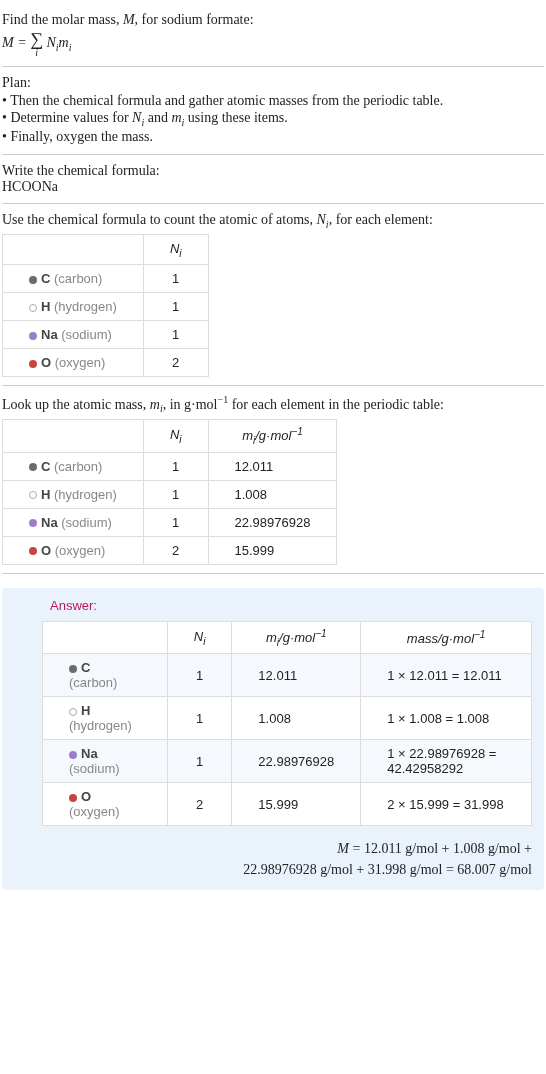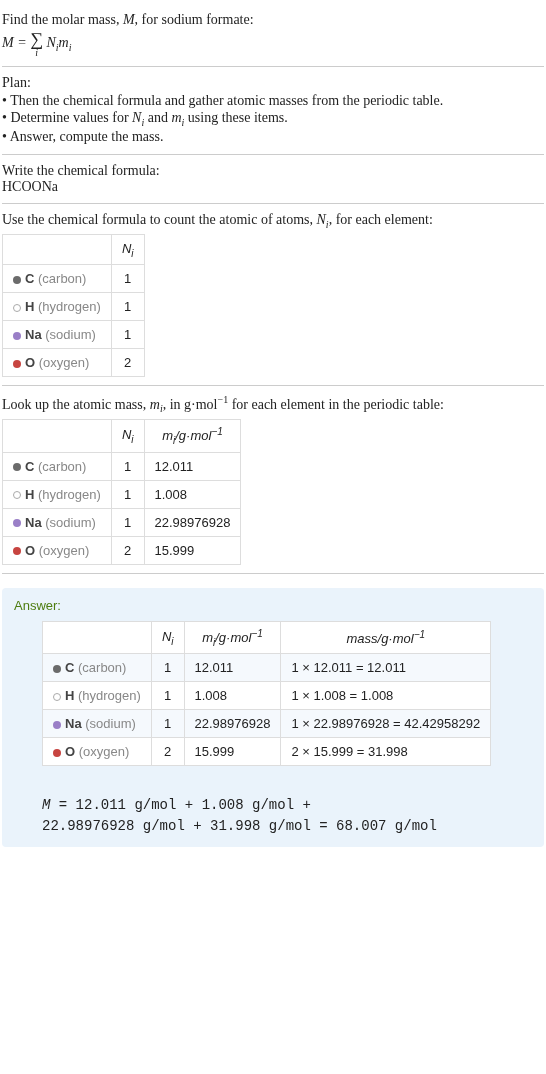--- a/index.html
+++ b/index.html
@@ -34,21 +34,21 @@
     sub { font-size: 10px; font-style: italic; }
     sup { font-size: 10px; }
     table {
       border-collapse: collapse;
       margin-top: 4px;
       font-family: Arial, sans-serif;
       font-size: 13px;
     }
     table th, table td {
       border: 1px solid #ddd;
-      padding: 6px 10px;
+      padding: 6px 26px;
       text-align: left;
     }
     table th {
       font-weight: normal;
       font-style: italic;
       text-align: center;
     }
     table .element-cell {
       color: #888;
     }
@@ -71,39 +71,41 @@
     }
     .answer-box {
       background: #eaf3fb;
       border-radius: 4px;
       padding: 10px 12px;
       margin-top: 6px;
     }
     .answer-label {
       font-family: Arial, sans-serif;
       font-size: 13px;
-      color: #4d7c0f;
+      color: #be185d;
       margin-bottom: 8px;
+      margin-left: 36px;
     }
     .answer-box table {
       margin-left: 28px;
       background: #fff;
     }
     .answer-box table tr:nth-child(even) td {
       background: #f5f9fd;
     }
     .answer-box table tr:first-child th {
       background: #fff;
     }
     .final-eq {
       font-style: italic;
       margin-left: 28px;
-      margin-top: 29px;
-      font-family: Liberation Mono, monospace;
+      margin-top: 12px;
+      font-family: Liberation Serif, serif;
       line-height: 1.5;
+      text-align: right;
     }
     .bullet-c { background: #6b6b6b; }
     .bullet-h { background: #fff; border: 1px solid #aaa; }
     .bullet-na { background: #9a7fc7; }
     .bullet-o { background: #c74440; }
     .plan-list { margin-top: 2px; }
     .plan-list div { margin: 1px 0; }
     .math-var { font-style: italic; }
   </style>
 </head>
@@ -117,21 +119,21 @@
     <span>M</span><span> = </span><span class="under"><span class="top sigma">∑</span><span class="bottom">i</span></span>
     <span>N</span><sub>i</sub><span>m</span><sub>i</sub>
   </div>
 </div>
 
 <div class="section">
   <div>Plan:</div>
   <div class="plan-list">
     <div>• Then the chemical formula and gather atomic masses from the periodic table.</div>
     <div>• Determine values for <span class="math-var">N</span><sub>i</sub> and <span class="math-var">m</span><sub>i</sub> using these items.</div>
-    <div>• Answer, compute the mass.</div>
+    <div>• Finally, oxygen the mass.</div>
   </div>
 </div>
 
 <div class="section">
   <div>Write the chemical formula:</div>
   <div>HCOONa</div>
 </div>
 
 <div class="section">
   <div>

